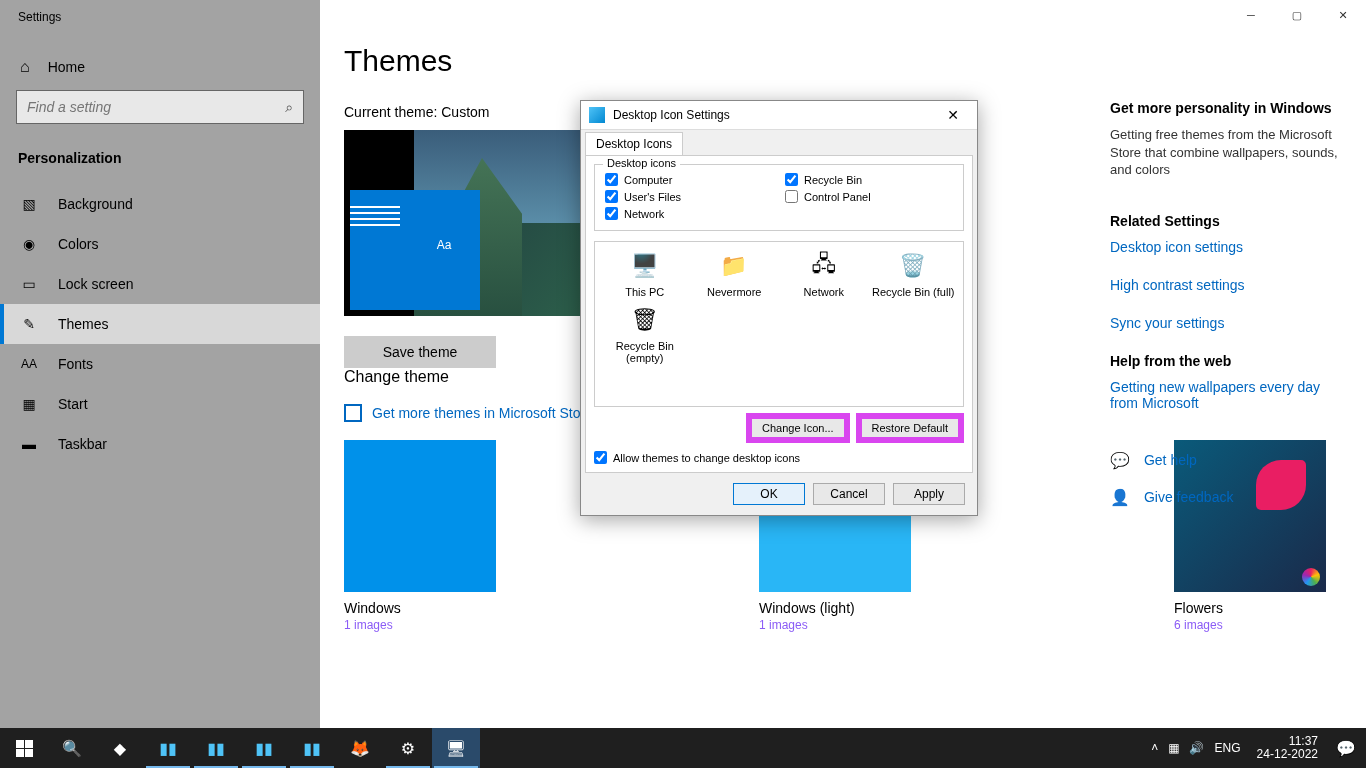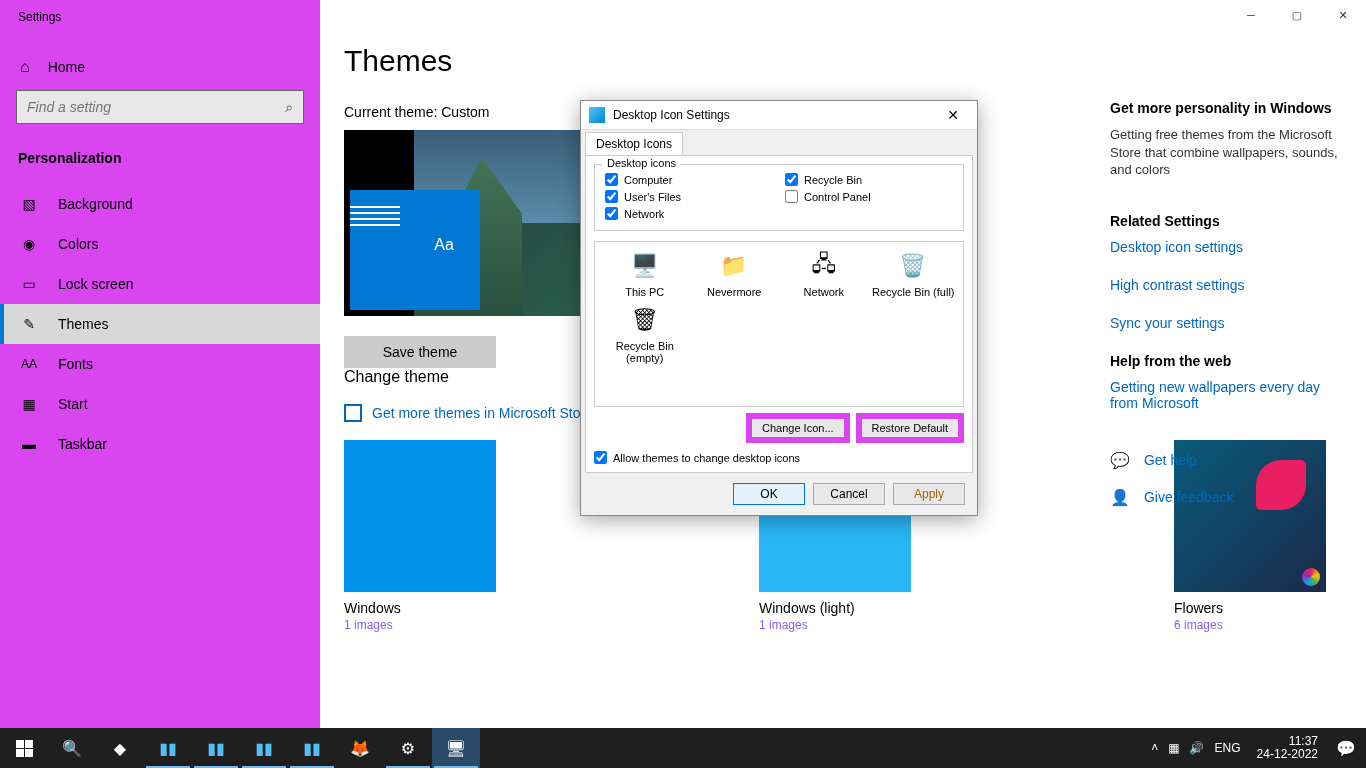--- a/index.html
+++ b/index.html
@@ -1,20 +1,20 @@
 <!DOCTYPE html>
 <html><head>
 <meta charset="utf-8">
 <style>
 * { margin:0; padding:0; box-sizing:border-box; font-family:"Segoe UI",Arial,sans-serif; }
 body { width:1366px; height:768px; overflow:hidden; background:#fff; position:relative; }
 
 
 .settings-window { width:1366px; height:728px; display:flex; background:#fff; }
-.sidebar { width:320px; background:#d946ef; padding:0; display:flex; flex-direction:column; }
+.sidebar { width:320px; background:#a3a3a3; padding:0; display:flex; flex-direction:column; }
 .sidebar-title { padding:10px 18px 20px; font-size:12px; }
 .home-row { display:flex; align-items:center; gap:18px; padding:14px 20px; cursor:pointer; }
 .home-row .icon { font-size:16px; }
 .home-row span.lbl { font-size:14px; }
 .search-box { margin:0 16px 22px; border:1px solid #666; background:#e8e8e8; height:34px; display:flex; align-items:center; padding:0 10px; }
 .search-box input { flex:1; background:transparent; border:none; outline:none; font-size:14px; font-style:italic; color:#555; }
 .search-box .sicon { font-size:14px; color:#555; }
 .section-hdr { padding:4px 18px 18px; font-size:14px; font-weight:600; }
 .nav-item { display:flex; align-items:center; gap:20px; padding:12px 20px; cursor:pointer; font-size:14px; position:relative; }
 .nav-item .nicon { width:18px; text-align:center; font-size:14px; }
@@ -24,21 +24,21 @@
 .main { flex:1; padding:22px 40px 0 24px; overflow:hidden; position:relative; }
 .titlebar-btns { position:absolute; top:0; right:0; display:flex; }
 .titlebar-btns div { width:46px; height:30px; display:flex; align-items:center; justify-content:center; font-size:11px; color:#333; cursor:pointer; }
 .page-title { font-size:30px; font-weight:400; margin-top:22px; margin-bottom:26px; }
 .subhead { font-size:14px; margin-bottom:10px; }
 .theme-preview { width:236px; height:186px; background:linear-gradient(135deg,#1a2d3a,#2c5e4a); position:relative; overflow:hidden; }
 .theme-preview .mountain { position:absolute; right:58px; top:0; bottom:0; width:160px; background:linear-gradient(180deg,#4a7a5a 0%,#285040 100%); clip-path:polygon(0 100%,25% 35%,50% 55%,75% 15%,100% 45%,100% 100%); }
 .theme-preview .sky { position:absolute; left:0; right:0; top:0; height:50%; background:linear-gradient(#3a5d7a,#5a8da8); }
 .theme-preview .taskbar-prev { position:absolute; left:0; bottom:0; width:70px; height:100%; background:#000; }
 .theme-preview .start-prev { position:absolute; left:6px; bottom:6px; width:130px; height:120px; background:#0078d4; }
-.theme-preview .aa { position:absolute; left:80px; top:100px; width:40px; height:30px; background:#0078d4; color:#fff; display:flex; align-items:center; justify-content:center; font-size:16px; }
+.theme-preview .aa { position:absolute; left:80px; top:100px; width:40px; height:30px; background:#0078d4; color:#fff; display:flex; align-items:center; justify-content:center; font-size:12px; }
 .theme-preview .lines { position:absolute; left:6px; top:76px; width:50px; }
 .theme-preview .lines div { height:2px; background:#fff; margin-bottom:4px; }
 .save-btn { margin-top:20px; width:152px; height:32px; background:#ccc; border:none; font-size:14px; cursor:pointer; }
 
 .change-theme-hdr { font-size:16px; margin-bottom:18px; }
 .store-link { color:#0067c0; font-size:14px; display:flex; align-items:center; gap:10px; margin-bottom:18px; cursor:pointer; }
 .store-link .bag { width:18px; height:18px; border:2px solid #0067c0; position:relative; }
 .theme-grid { display:flex; gap:24px;justify-content:space-between; }
 .theme-card { width:152px; }
 .theme-thumb { width:152px; height:152px; background:#0091ea; position:relative; }
@@ -74,21 +74,21 @@
 .chk input { width:13px; height:13px; }
 .iconbox { border:1px solid #ccc; padding:8px; display:grid; grid-template-columns:repeat(4,1fr); gap:6px; height:166px; align-content:start; }
 .iconitem { text-align:center; font-size:11px; cursor:pointer; }
 .iconitem .iimg { width:32px; height:32px; margin:0 auto 4px; display:flex; align-items:center; justify-content:center; font-size:22px; }
 .btnrow { display:flex; justify-content:flex-end; gap:6px; margin-top:6px; }
 .btnrow button { font-size:11px; padding:3px 10px; background:#e8e8e8; border:6px solid #d946ef; cursor:pointer; }
 .allow-chk { display:flex; align-items:center; gap:6px; font-size:11px; margin-top:8px; }
 .dlg-btns { display:flex; justify-content:flex-end; gap:8px; padding:10px 12px; }
 .dlg-btns button { width:72px; height:22px; font-size:12px; background:#e8e8e8; border:1px solid #aaa; cursor:pointer; }
 .dlg-btns button.primary { border:1px solid #0078d4; background:#e5f1fb; }
-.dlg-btns button.disabled { color:#a16207; }
+.dlg-btns button.disabled { color:#000000; }
 
 
 .taskbar { position:absolute; left:0; right:0; bottom:0; height:40px; background:#1f1f1f; display:flex; align-items:center; color:#fff; }
 .tb-item { width:48px; height:40px; display:flex; align-items:center; justify-content:center; cursor:pointer; position:relative; }
 .tb-item.active::after { content:""; position:absolute; left:2px; right:2px; bottom:0; height:2px; background:#76b9ed; }
 .tb-item .winlogo { display:grid; grid-template-columns:8px 8px; grid-template-rows:8px 8px; gap:1px; }
 .tb-item .winlogo div { background:#fff; }
 .tb-spacer { flex:1; }
 .tb-tray { display:flex; align-items:center; gap:10px; padding:0 8px; font-size:12px; }
 .tb-time { text-align:right; line-height:1.1; font-size:12px; padding:0 8px; }

